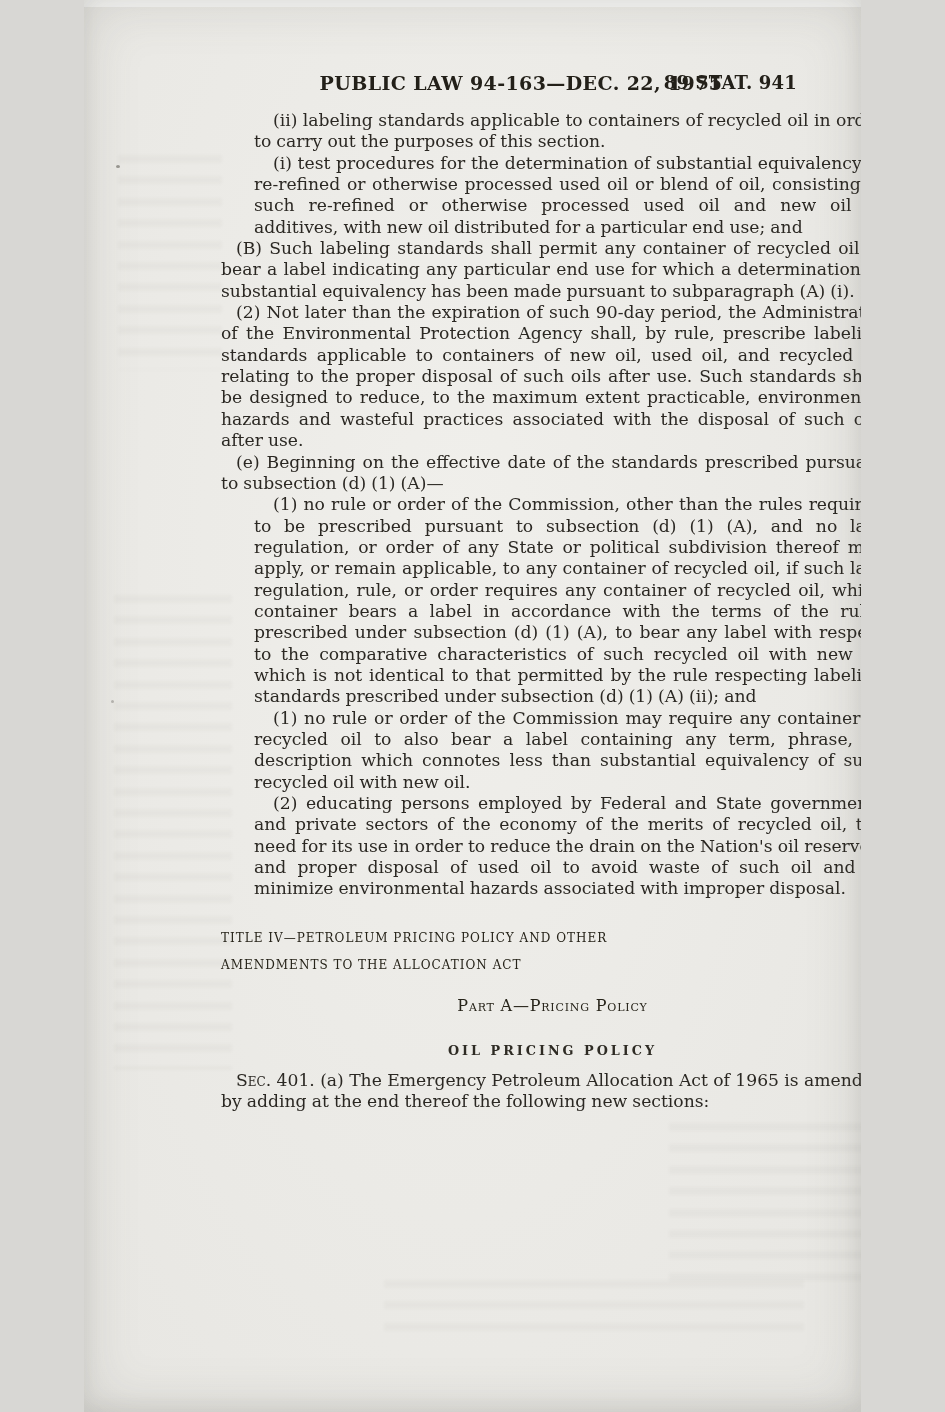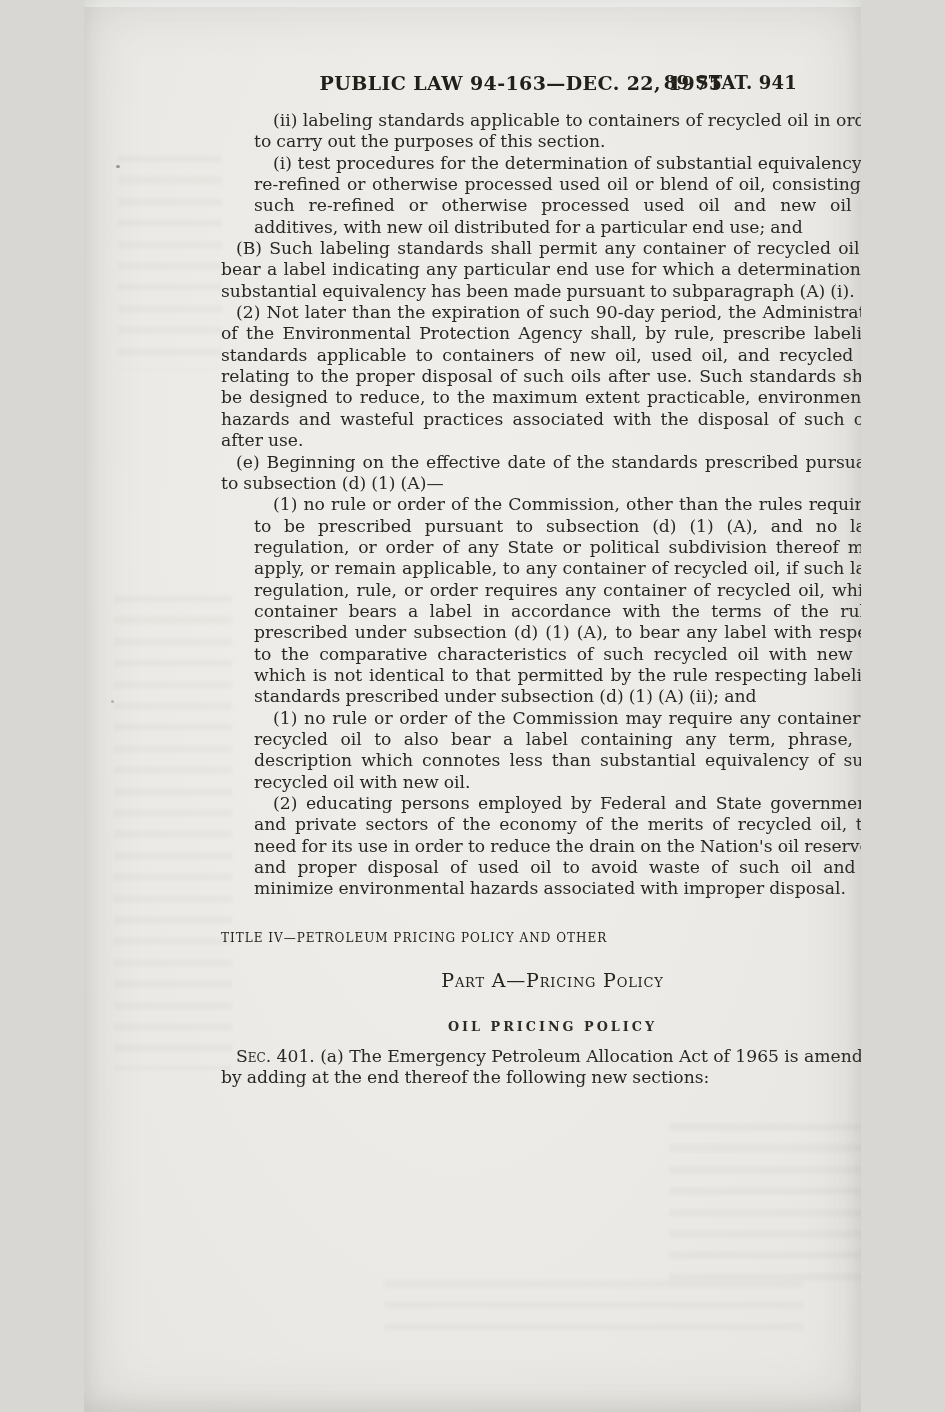--- a/index.html
+++ b/index.html
@@ -36,21 +36,21 @@
   }
   p.flush{text-indent:15px;}
   p.sub{margin-left:33px;text-indent:19px;}
   
   .title4{
     margin-top:25px;text-align:left;
     font-size:12px;line-height:27px;letter-spacing:1px;color:#262319;
   }
   .part-heading{
     margin-top:17px;text-align:center;
-    font-variant:small-caps;font-size:19px;letter-spacing:.8px;color:#262319;
+    font-variant:small-caps;font-size:16px;letter-spacing:.8px;color:#262319;
   }
   .sub-heading{
     margin-top:28px;text-align:center;
     font-size:12.8px;font-weight:bold;letter-spacing:3px;color:#2e2b24;
   }
   .sec-para{margin-top:12px !important;}
   .sec-label{font-variant:small-caps;}
   
   .mnote{
     position:absolute;font-size:20px;color:#2b2823;white-space:nowrap;text-align:center;
@@ -102,20 +102,21 @@
     <p class="sub">(i) test procedures for the determination of substantial equivalency of re-refined or otherwise processed used oil or blend of oil, consisting of such re-refined or otherwise processed used oil and new oil or additives, with new oil distributed for a particular end use; and</p>
     <p class="flush">(B) Such labeling standards shall permit any container of recycled oil to bear a label indicating any particular end use for which a determination of substantial equivalency has been made pursuant to subparagraph (A) (i).</p>
     <p class="flush">(2) Not later than the expiration of such 90-day period, the Administrator of the Environmental Protection Agency shall, by rule, prescribe labeling standards applicable to containers of new oil, used oil, and recycled oil relating to the proper disposal of such oils after use. Such standards shall be designed to reduce, to the maximum extent practicable, environmental hazards and wasteful practices associated with the disposal of such oils after use.</p>
     <p class="flush">(e) Beginning on the effective date of the standards prescribed pursuant to subsection (d) (1) (A)—</p>
     <p class="sub">(1) no rule or order of the Commission, other than the rules required to be prescribed pursuant to subsection (d) (1) (A), and no law, regulation, or order of any State or political subdivision thereof may apply, or remain applicable, to any container of recycled oil, if such law, regulation, rule, or order requires any container of recycled oil, which container bears a label in accordance with the terms of the rules prescribed under subsection (d) (1) (A), to bear any label with respect to the comparative characteristics of such recycled oil with new oil which is not identical to that permitted by the rule respecting labeling standards prescribed under subsection (d) (1) (A) (ii); and</p>
     <p class="sub">(1) no rule or order of the Commission may require any container of recycled oil to also bear a label containing any term, phrase, or description which connotes less than substantial equivalency of such recycled oil with new oil.</p>
     <p class="sub">(2) educating persons employed by Federal and State governments and private sectors of the economy of the merits of recycled oil, the need for its use in order to reduce the drain on the Nation's oil reserves, and proper disposal of used oil to avoid waste of such oil and to minimize environmental hazards associated with improper disposal.</p>
 
     <div class="title4">
       <div>TITLE IV—PETROLEUM PRICING POLICY AND OTHER</div>
+      <div>AMENDMENTS TO THE ALLOCATION ACT</div>
     </div>
     <div class="part-heading">Part A—Pricing Policy</div>
     <div class="sub-heading">OIL PRICING POLICY</div>
 
     <p class="flush sec-para">
       <span class="sec-label">Sec. 401.</span> 
       <span>(a) The Emergency Petroleum Allocation Act of 1965 is amended by adding at the end thereof the following new sections:</span>
     </p>
   </div>
 </div>

